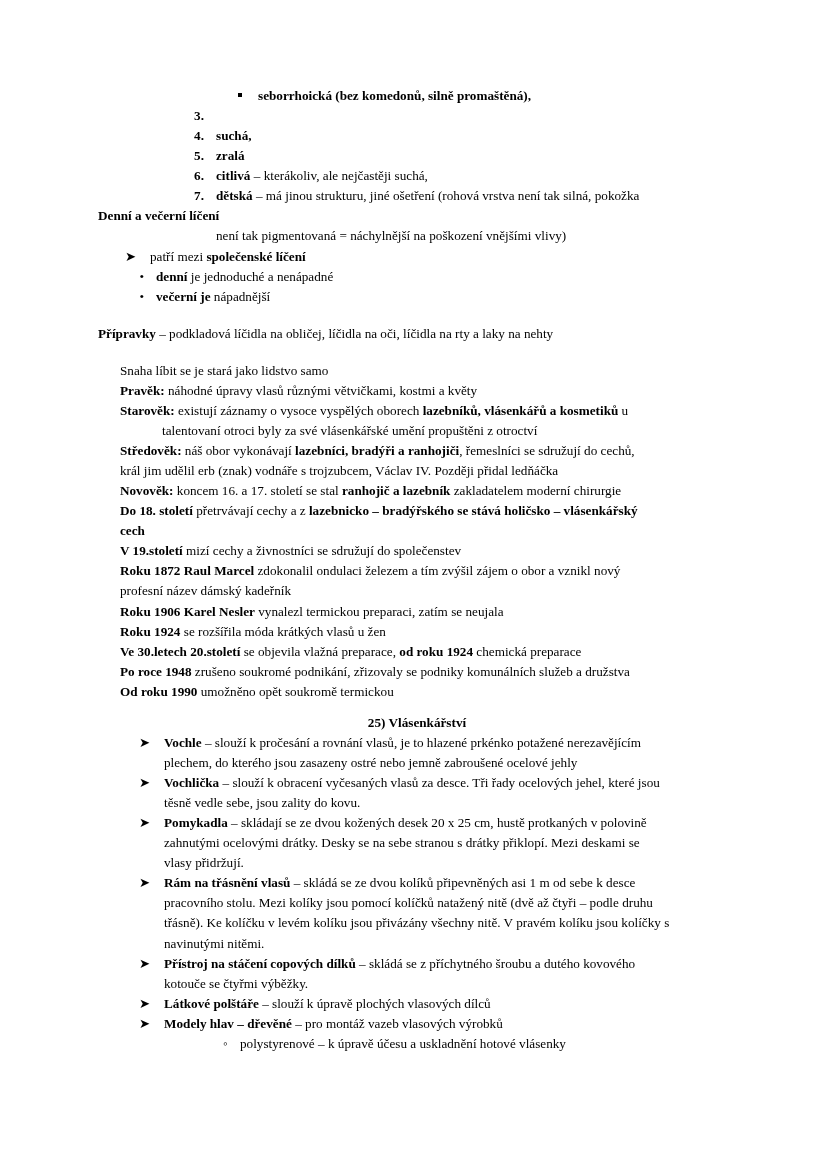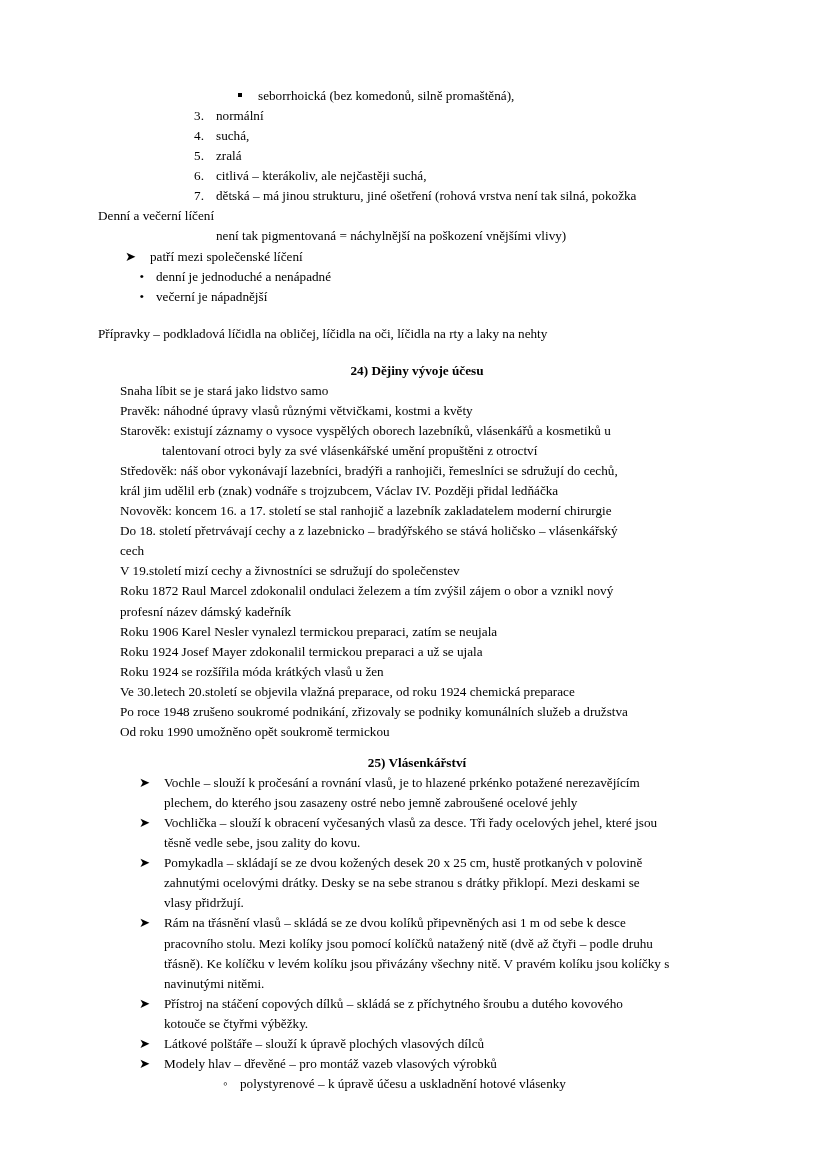--- a/index.html
+++ b/index.html
@@ -18,21 +18,21 @@
     min-height: 1171px;
     padding: 86px 92px 40px 98px;
     background: #ffffff;
     position: relative;
   }
   .line {
     font-size: 13.2px;
     line-height: 1.52;
     margin: 0;
   }
-  .b { font-weight: normal; }
+  .b { font-weight: bold; }
   .heading-center {
     text-align: center;
     font-weight: bold;
     font-size: 13.2px;
     line-height: 1.52;
     margin: 0;
   }
   .spacer-sm { height: 11px; }
   .spacer-md { height: 17px; }
 
@@ -98,21 +98,20 @@
 
 <div class="page">
 
   <div class="row ind-square">
     <span class="marker"><span class="sq"></span></span>
     <span class="txt b">seborrhoická (bez komedonů, silně promaštěná),</span>
   </div>
 
   <div class="row ind-num">
     <span class="marker b">3.</span>
-    <span class="txt b">normální</span>
   </div>
   <div class="row ind-num">
     <span class="marker b">4.</span>
     <span class="txt b">suchá,</span>
   </div>
   <div class="row ind-num">
     <span class="marker b">5.</span>
     <span class="txt b">zralá</span>
   </div>
 
@@ -141,21 +140,20 @@
     <span class="marker">•</span>
     <span class="txt"><span class="b">večerní je</span><span> nápadnější</span></span>
   </div>
 
   <div class="spacer-md"></div>
 
   <p class="line flush"><span class="b">Přípravky</span><span> – podkladová líčidla na obličej, líčidla na oči, líčidla na rty a laky na nehty</span></p>
 
   <div class="spacer-md"></div>
 
-  <p class="heading-center">24) Dějiny vývoje účesu</p>
   <p class="line body-ind">Snaha líbit se je stará jako lidstvo samo</p>
 
   <p class="line body-ind"><span class="b">Pravěk:</span><span> náhodné úpravy vlasů různými větvičkami, kostmi a květy</span></p>
 
   <p class="line body-ind"><span class="b">Starověk:</span><span> existují záznamy o vysoce vyspělých oborech </span><span class="b">lazebníků, vlásenkářů a kosmetiků</span><span> u</span></p>
 
 
   <p class="line body-ind2">talentovaní otroci byly za své vlásenkářské umění propuštěni z otroctví</p>
 
   <p class="line body-ind"><span class="b">Středověk:</span><span> náš obor vykonávají </span><span class="b">lazebníci, bradýři a ranhojiči</span><span>, řemeslníci se sdružují do cechů,</span></p>
@@ -167,21 +165,20 @@
   <p class="line body-ind"><span class="b">Do 18. století</span><span> přetrvávají cechy a z </span><span class="b">lazebnicko – bradýřského se stává holičsko – vlásenkářský</span></p>
   <p class="line body-ind b">cech</p>
 
   <p class="line body-ind"><span class="b">V 19.století</span><span> mizí cechy a živnostníci se sdružují do společenstev</span></p>
 
   <p class="line body-ind"><span class="b">Roku 1872 Raul Marcel</span><span> zdokonalil ondulaci železem a tím zvýšil zájem o obor a vznikl nový</span></p>
   <p class="line body-ind">profesní název dámský kadeřník</p>
 
   <p class="line body-ind"><span class="b">Roku 1906 Karel Nesler</span><span> vynalezl termickou preparaci, zatím se neujala</span></p>
 
-  <p class="line body-ind"><span class="b">Roku 1924 Josef Mayer</span><span> zdokonalil termickou preparaci a už se ujala</span></p>
 
   <p class="line body-ind"><span class="b">Roku 1924</span><span> se rozšířila móda krátkých vlasů u žen</span></p>
 
   <p class="line body-ind"><span class="b">Ve 30.letech 20.století</span><span> se objevila vlažná preparace, </span><span class="b">od roku 1924</span><span> chemická preparace</span></p>
 
   <p class="line body-ind"><span class="b">Po roce 1948</span><span> zrušeno soukromé podnikání, zřizovaly se podniky komunálních služeb a družstva</span></p>
 
   <p class="line body-ind"><span class="b">Od roku 1990</span><span> umožněno opět soukromě termickou</span></p>
 
   <div class="spacer-sm"></div>

